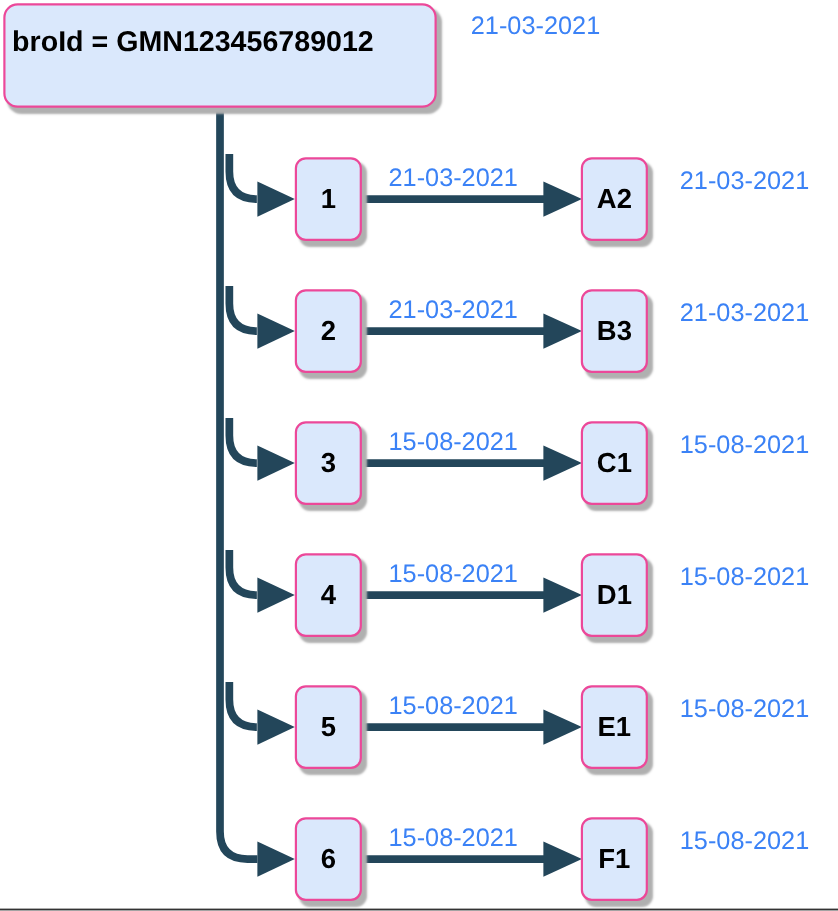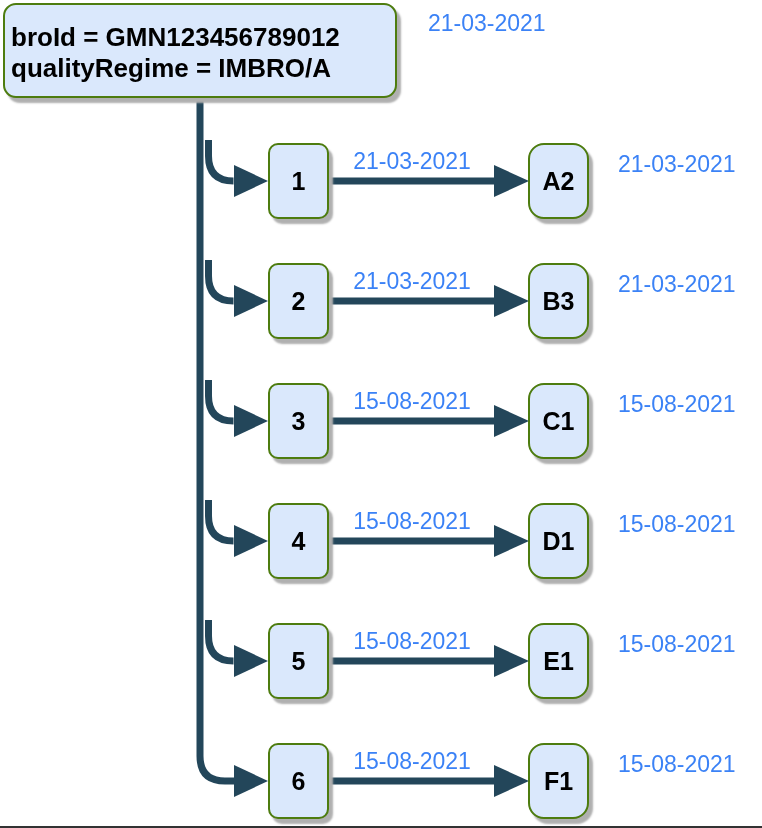--- a/index.html
+++ b/index.html
@@ -16,21 +16,21 @@
     overflow: hidden;
   }
   .connectors {
     position: absolute;
     left: 0;
     top: 0;
   }
   .node {
     position: absolute;
     background: #dae8fc;
-    border: 2px solid #4d7c0f;
+    border: 2px solid #ec4899;
     box-shadow: 4px 5px 2px #b0b0b0;
     box-sizing: border-box;
     color: #000;
   }
   .root-node {
     left: 3px;
     top: 3px;
     width: 394px;
     height: 95px;
     border-radius: 13px;
@@ -61,21 +61,20 @@
     font-weight: bold;
     text-align: center;
   }
   .num-node {
     left: 268px;
     top: calc(var(--y) - 38px);
   }
   .target-node {
     left: 528px;
     top: calc(var(--y) - 38px);
-    border-radius: 16px;
   }
   .edge-label {
     left: 342px;
     top: calc(var(--y) - 33px);
     width: 140px;
     text-align: center;
   }
   .right-date {
     left: 618px;
     top: calc(var(--y) - 30px);
@@ -127,21 +126,20 @@
       <polygon points="494,285 529,301 494,317"></polygon>
       <polygon points="494,405 529,421 494,437"></polygon>
       <polygon points="494,525 529,541 494,557"></polygon>
       <polygon points="494,645 529,661 494,677"></polygon>
       <polygon points="494,765 529,781 494,797"></polygon>
     </g>
   </svg>
 
   <div class="node root-node">
     <div>broId = GMN123456789012</div>
-    <div>qualityRegime = IMBRO/A</div>
   </div>
   <div class="date-text top-date">21-03-2021</div>
 
   <div style="--y:181px">
     <div class="node small-node num-node">1</div>
     <div class="date-text edge-label">21-03-2021</div>
     <div class="node small-node target-node">A2</div>
     <div class="date-text right-date">21-03-2021</div>
   </div>
 

